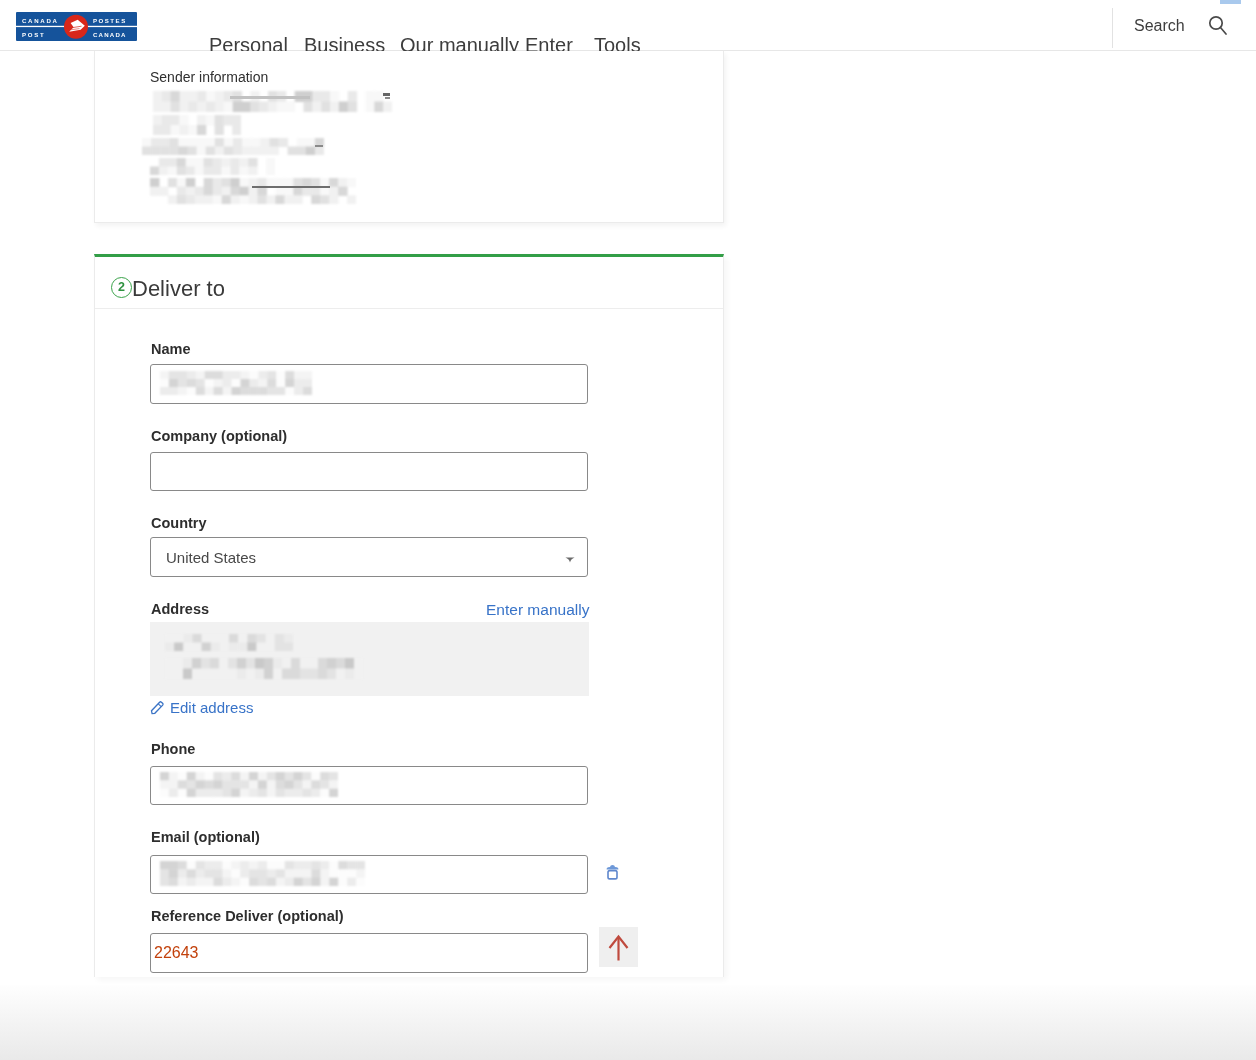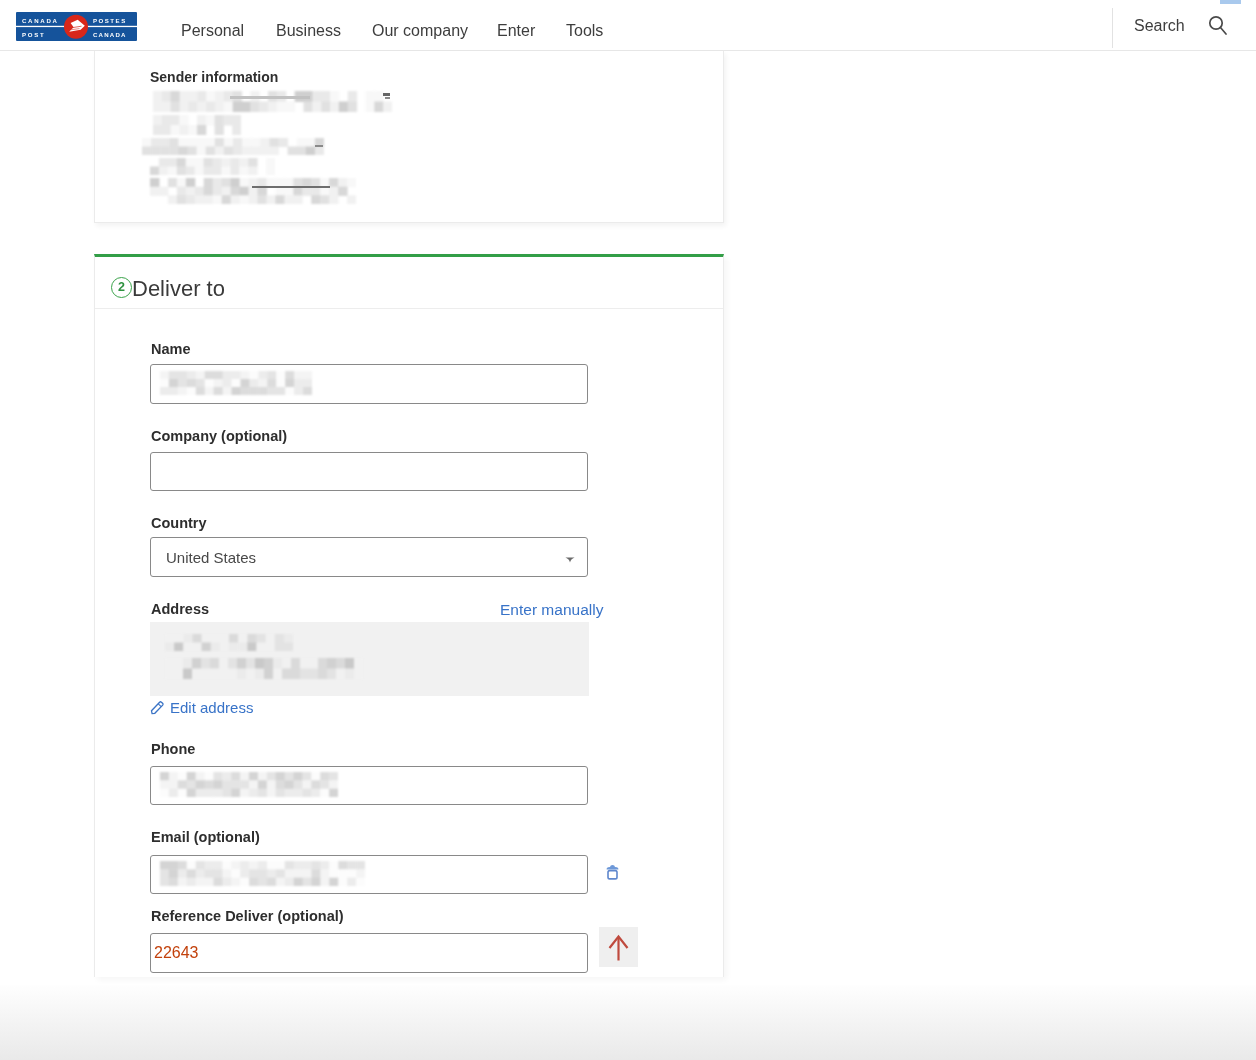--- a/index.html
+++ b/index.html
@@ -1,18 +1,18 @@
 <!DOCTYPE html>
 <html><head><meta charset="utf-8">
 <style>
 * { margin:0; padding:0; box-sizing:border-box; }
 html,body { width:1256px; height:1060px; background:#fff; overflow:hidden;
   font-family:"Liberation Sans", sans-serif; }
 .abs { position:absolute; }
-.nav { position:absolute; top:22px; font-size:16px; color:#3d3d3d; }
+.nav { position:absolute; top:34px; font-size:20px; color:#3d3d3d;margin-left:28px; }
 .lbl { position:absolute; font-size:14.5px; font-weight:bold; color:#2e2e2e; }
 .inp { position:absolute; left:150px; width:438px; height:39.5px; background:#fff;
   border:1px solid #898989; border-radius:3px; }
 .link { color:#3873c8; font-size:15px; }
 </style></head>
 <body>
 <div class="abs" style="left:0;top:0;width:1256px;height:1060px;overflow:hidden">
 
 <div class="abs" style="left:0;top:0;width:1256px;height:51px;background:#fff;border-bottom:1px solid #e7e7e7"></div>
 
@@ -24,33 +24,33 @@
 <text x="77" y="10.5" font-family="Liberation Sans, sans-serif" font-size="6.1" font-weight="bold" fill="#fff" letter-spacing="1.5">POSTES</text>
 <text x="77" y="24.5" font-family="Liberation Sans, sans-serif" font-size="6.1" font-weight="bold" fill="#fff" letter-spacing="1.2">CANADA</text>
 <circle cx="60" cy="14.7" r="12" fill="#d8271a"></circle>
 <path d="M54.6 10.9 L61.7 7.7 L68.8 13.7 L64.6 17.7 L53.2 19.8 L57.6 15.2 Z" fill="#fff"></path>
 <line x1="56" y1="15.7" x2="65.5" y2="14.2" stroke="#d8271a" stroke-width="0.7"></line>
 <line x1="54.8" y1="17.8" x2="63.5" y2="16.6" stroke="#d8271a" stroke-width="0.55"></line>
 </svg>
 </div>
 <div class="nav" style="left:181px">Personal</div>
 <div class="nav" style="left:276px">Business</div>
-<div class="nav" style="left:372px">Our company</div>
+<div class="nav" style="left:372px">Our manually</div>
 <div class="nav" style="left:497px">Enter</div>
 <div class="nav" style="left:566px">Tools</div>
 <div class="abs" style="left:1112px;top:8px;width:1px;height:40px;background:#e2e2e2"></div>
 <div class="abs" style="left:1134px;top:17px;font-size:16px;color:#3d3d3d">Search</div>
 <svg width="24" height="26" viewBox="0 0 24 26" style="position:absolute;left:1204px;top:12px">
 <circle cx="12" cy="11" r="6.2" fill="none" stroke="#4a4a4a" stroke-width="1.7"></circle>
 <line x1="16.5" y1="15.5" x2="22" y2="22" stroke="#4a4a4a" stroke-width="1.7" stroke-linecap="round"></line>
 </svg>
 <div class="abs" style="left:1220px;top:0;width:21px;height:4px;background:#a9c9ed"></div>
 
 <div class="abs" style="left:94px;top:51px;width:630px;height:172px;background:#fff;border:1px solid #ebebeb;border-top:none;box-shadow:2px 3px 5px rgba(0,0,0,0.05)"></div>
-<div class="abs" style="left:150px;top:69px;font-size:14px;font-weight:bold;color:#2f2f2f">Sender information</div>
+<div class="abs" style="left:150px;top:69px;font-size:14px;font-weight:normal;color:#2f2f2f">Sender information</div>
 <div style="position:absolute;left:153px;top:91px;width:239px;height:21px;filter:blur(0.8px)">
       <svg width="239" height="21" viewBox="0 0 239 21" style="position:absolute;left:0;top:0">
         <rect x="0.0" y="0.0" width="9.4" height="11.0" fill="#f1f1f1"></rect>
         <rect x="8.9" y="0.0" width="9.4" height="11.0" fill="#e9e9e9"></rect>
         <rect x="17.7" y="0.0" width="9.4" height="11.0" fill="#d8d8d8"></rect>
         <rect x="26.6" y="0.0" width="9.4" height="11.0" fill="#f1f1f1"></rect>
         <rect x="35.4" y="0.0" width="9.4" height="11.0" fill="#f1f1f1"></rect>
         <rect x="44.3" y="0.0" width="9.4" height="11.0" fill="#e9e9e9"></rect>
         <rect x="53.1" y="0.0" width="9.4" height="11.0" fill="#f8f8f8"></rect>
         <rect x="62.0" y="0.0" width="9.4" height="11.0" fill="#f1f1f1"></rect>
@@ -323,21 +323,21 @@
 <div class="inp" style="top:451.5px"></div>
 
 <div class="lbl" style="left:151px;top:515px">Country</div>
 <div class="inp" style="top:537px"></div>
 <div class="abs" style="left:166px;top:549px;font-size:15px;color:#484848">United States</div>
 <svg class="abs" style="left:565px;top:556.5px" width="10" height="6" viewBox="0 0 10 6">
       <path d="M0.4 0.5 L9.6 0.5 Q5.6 2.2 5 5.6 Q4.4 2.2 0.4 0.5 Z" fill="#6a6a6a"></path>
     </svg>
 
 <div class="lbl" style="left:151px;top:601px">Address</div>
-<div class="abs link" style="left:500px;top:600.5px;font-size:15.5px">Enter manually</div>
+<div class="abs link" style="left:486px;top:600.5px;font-size:15.5px">Enter manually</div>
 <div class="abs" style="left:150px;top:622px;width:439px;height:74px;background:#f1f1f1"></div>
 <div style="position:absolute;left:165px;top:634px;width:128px;height:17px;filter:blur(0.8px)">
       <svg width="128" height="17" viewBox="0 0 128 17" style="position:absolute;left:0;top:0">
         <rect x="0.0" y="0.0" width="9.6" height="9.0" fill="#f1f1f1"></rect>
         <rect x="9.1" y="0.0" width="9.6" height="9.0" fill="#f1f1f1"></rect>
         <rect x="18.3" y="0.0" width="9.6" height="9.0" fill="#ebebeb"></rect>
         <rect x="27.4" y="0.0" width="9.6" height="9.0" fill="#dadada"></rect>
         <rect x="36.6" y="0.0" width="9.6" height="9.0" fill="#f1f1f1"></rect>
         <rect x="45.7" y="0.0" width="9.6" height="9.0" fill="#f1f1f1"></rect>
         <rect x="54.9" y="0.0" width="9.6" height="9.0" fill="#f1f1f1"></rect>

